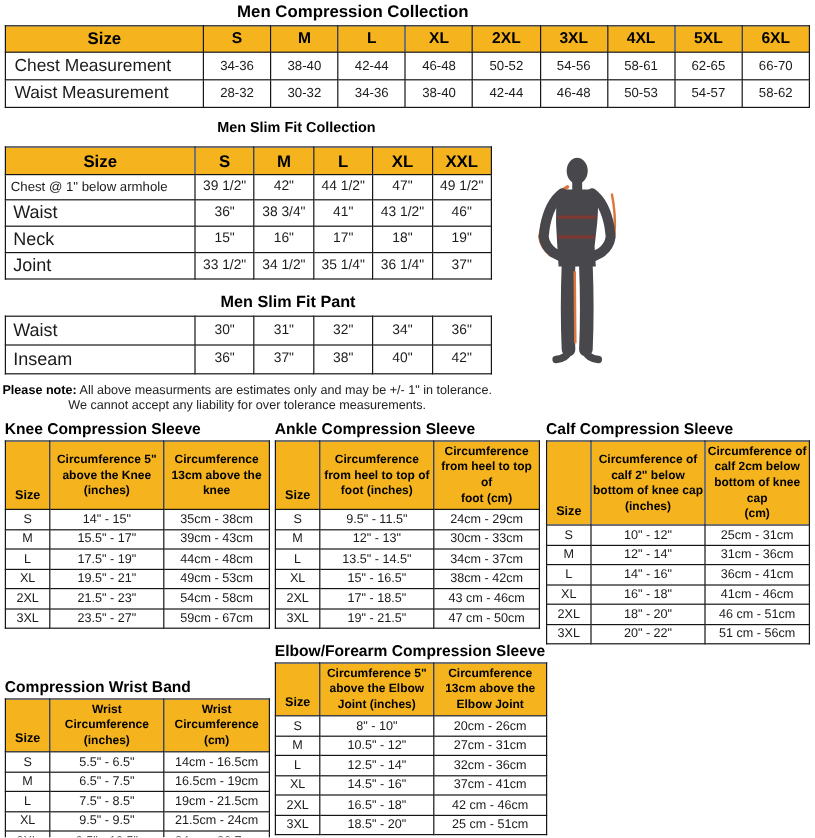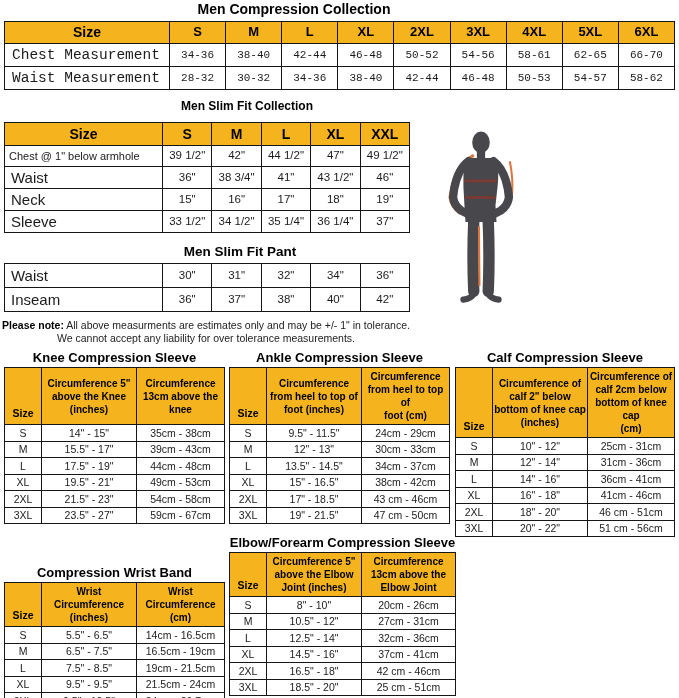--- a/index.html
+++ b/index.html
@@ -13,21 +13,21 @@
   #t3-title { top: 244px;left: 0; width: 480px; font-size: 13.5px; }
 
   table { border-collapse: collapse; table-layout: fixed; position: absolute; background:#fff; }
   th, td { border: 1px solid #161616; text-align: center; overflow: hidden; line-height: 1.15; }
   thead th { background: var(--header_gold); font-weight: bold; color:#000;margin-top:30px; }
 
   
   #t1 { top: 21px; left: 4px; width: 671px; }
   #t1 thead th { height: 22px; font-size: 13px; }
   #t1 thead th:first-child { width: 165px; font-size: 14px; }
-  #t1 td { height: 23px; font-size: 11px; font-family: Liberation Mono, monospace; }
+  #t1 td { height: 23px; font-size: 11px; }
   #t1 td:first-child { text-align: left; padding-left: 7px; font-size: 14.5px; }
 
   
   #t2 { top: 122px; left: 4px; width: 406px; }
   #t2 thead th { height: 23px; font-size: 14px; }
   #t2 thead th:first-child { width: 158px; }
   #t2 td { height: 22px; font-size: 11.5px; }
   #t2 td:first-child { text-align: left; padding-left: 6px; font-size: 15px; }
   #t2 tbody tr:first-child td { height: 21px; }
   #t2 tbody tr:first-child td:first-child { font-size: 11px; padding-left: 4px; }
@@ -37,21 +37,21 @@
   #t3 td { height: 24px; font-size: 11.5px; }
   #t3 td:first-child { width: 158px; text-align: left; padding-left: 6px; font-size: 15px; }
 
   
   .note { position: absolute; top: 319px; left: 0; width: 412px; text-align: center;
           font-size: 10.5px; line-height: 1.25; color:#222; }
   .note b { color:#000; }
 
   
   .block { position: absolute; }
-  .block .btitle { display:block; text-align:center; font-weight:bold; font-size:13px; color:#000;
+  .block .btitle { display:block; font-weight:bold; font-size:13px; color:#000;
                    height: 15px; line-height: 15px; margin-bottom: 0; }
   .block table { position: static; margin-top: 2px; width: 100%; }
   .small thead th { font-size: 10px; white-space: pre-line; line-height: 1.3; padding: 2px 1px; }
   .small thead th:first-child { width: 37px; vertical-align: bottom; padding-bottom: 3px; font-size: 10.5px; }
   .small thead th:nth-child(2) { width: 95px; }
   .small td { height: 16.5px; font-size: 10.5px; }
   .row1 .small thead th { height: 57px; }
   .row2 .small thead th { height: 41px; }
 
   #knee-block  { top: 350px; left: 4px;   width: 221px; }
@@ -143,21 +143,21 @@
         </tr>
         <tr>
           <td>Neck</td>
           <td>15"</td>
           <td>16"</td>
           <td>17"</td>
           <td>18"</td>
           <td>19"</td>
         </tr>
         <tr>
-          <td>Sleeve</td>
+          <td>Joint</td>
           <td>33 1/2"</td>
           <td>34 1/2"</td>
           <td>35 1/4"</td>
           <td>36 1/4"</td>
           <td>37"</td>
         </tr>
       </tbody>
     </table>
 
   <div class="title" id="t3-title">Men Slim Fit  Pant</div>

